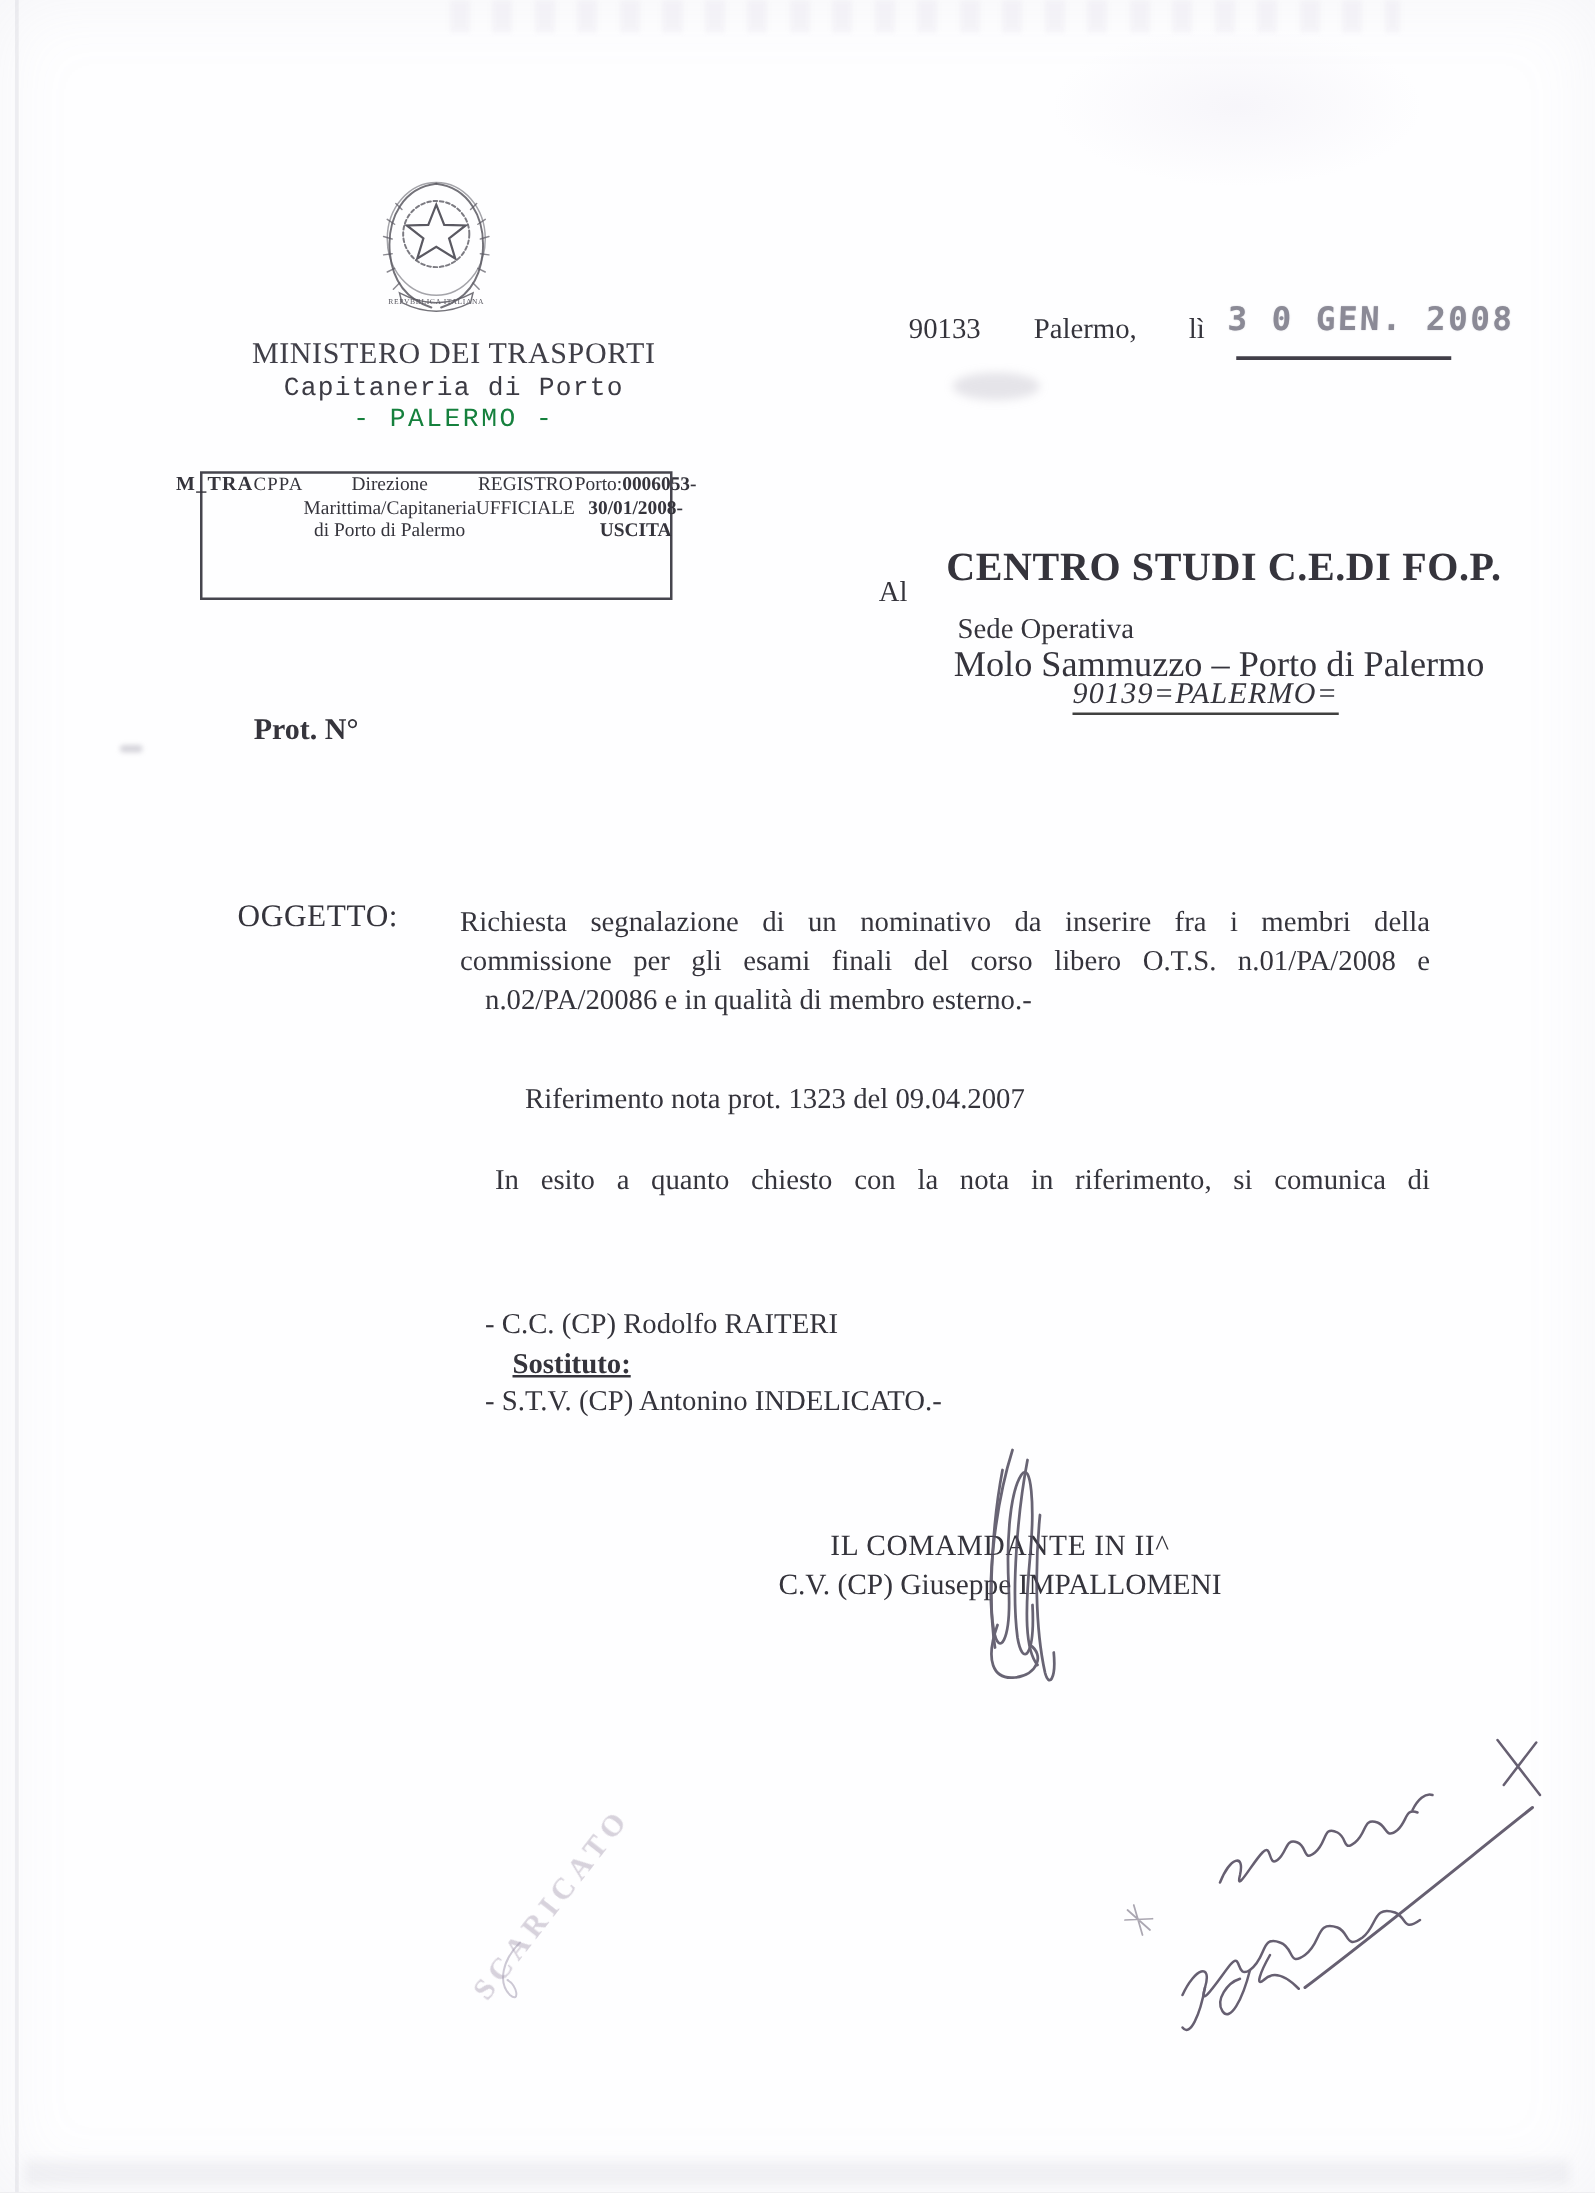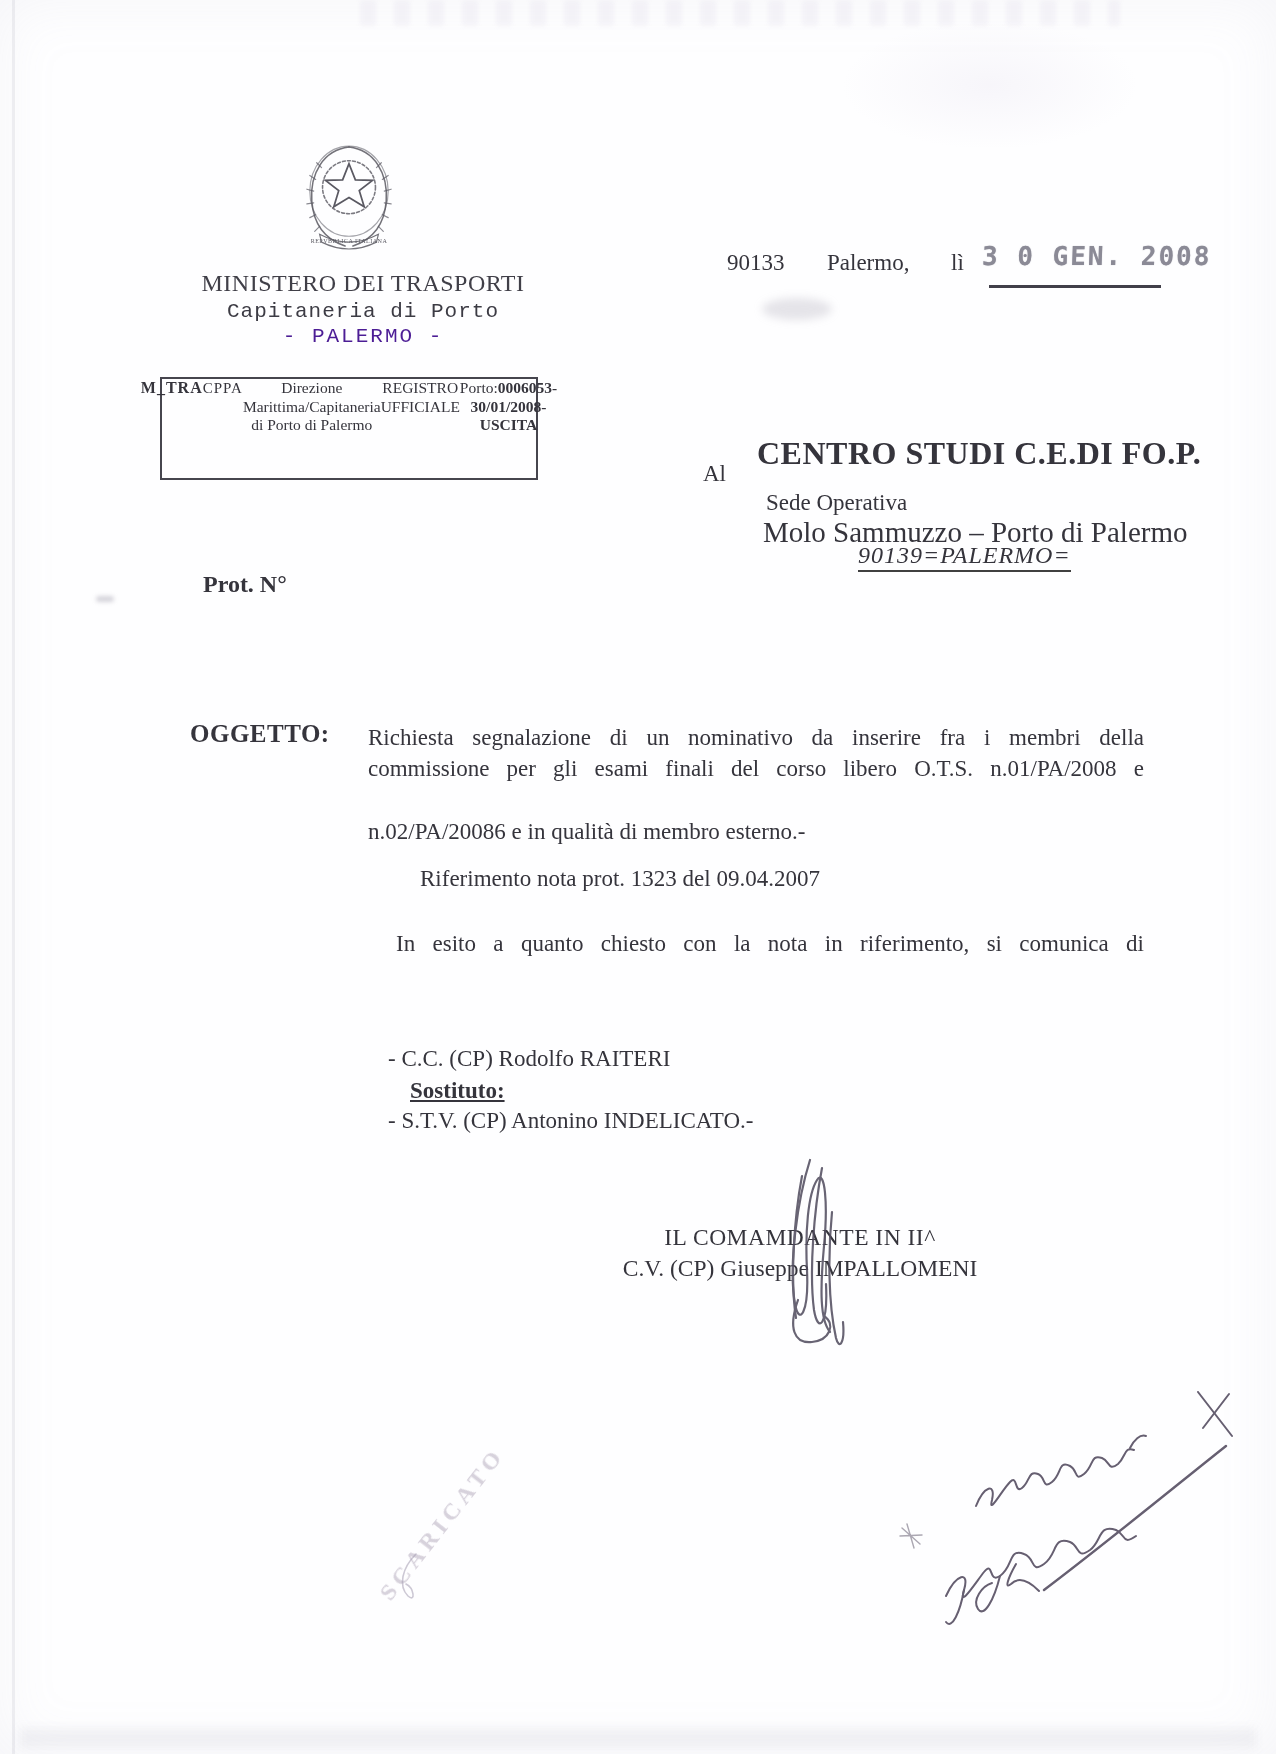--- a/index.html
+++ b/index.html
@@ -19,21 +19,21 @@
   .smudge-palermo{left:762px;top:298px;width:70px;height:22px;background:rgba(140,135,155,.22);filter:blur(4px);border-radius:50%;}
   .edge-left{left:12px;top:0;width:3px;height:1754px;background:rgba(120,115,135,.10);}
   .mark-left{left:96px;top:596px;width:18px;height:6px;background:rgba(120,115,135,.30);filter:blur(2px);border-radius:3px;}
   .smudge-bottom{left:20px;top:1728px;width:1236px;height:20px;background:rgba(150,145,165,.10);filter:blur(4px);}
 
   
   .emblem{left:300px;top:140px;width:98px;height:118px;}
   .hdr{left:168px;top:270px;width:390px;text-align:center;}
   .hdr-ministry{font-size:24px;letter-spacing:.5px;color:#403f48;white-space:nowrap;}
   .hdr-dept{font-family:"Liberation Mono", monospace;font-size:21px;letter-spacing:1px;color:#3c3b44;margin-top:3px;white-space:nowrap;}
-  .hdr-city{font-family:"Liberation Mono", monospace;font-size:21px;letter-spacing:2px;color:#4c1d95;margin-top:2px;white-space:nowrap;}
+  .hdr-city{font-family:"Liberation Mono", monospace;font-size:21px;letter-spacing:2px;color:#15803d;margin-top:2px;white-space:nowrap;}
 
   
   .dl{top:250px;font-size:23px;white-space:nowrap;}
   .dl-cap{left:727px;} .dl-city{left:827px;} .dl-li{left:951px;}
   .date-stamp{left:982px;top:241px;font-family:"DejaVu Sans Mono", monospace;font-weight:bold;
     font-size:26px;letter-spacing:2px;color:#8b8a96;white-space:nowrap;transform:skewX(-2deg);
     text-shadow:0 0 1px rgba(139,138,150,.6);}
   .date-underline{left:989px;top:285px;width:172px;height:3px;background:#413f49;}
 
   
@@ -49,24 +49,24 @@
   .rc-al{left:703px;top:461px;font-size:23px;}
   .rc-name{left:757px;top:435px;font-size:32px;font-weight:bold;letter-spacing:.5px;white-space:nowrap;}
   .rc-2{left:766px;top:490px;font-size:23px;white-space:nowrap;}
   .rc-3{left:763px;top:516px;font-size:29px;white-space:nowrap;}
   .rc-4{left:858px;top:542px;font-size:24px;font-style:italic;white-space:nowrap;
     border-bottom:2px solid #404040;padding-bottom:1px;letter-spacing:1px;}
 
   .prot-n{left:203px;top:571px;font-size:24px;font-weight:bold;}
 
   
-  .subj-label{left:190px;top:720px;font-size:25px;font-weight:bold;letter-spacing:.5px;}
+  .subj-label{left:190px;top:720px;font-size:25px;font-weight:normal;letter-spacing:.5px;}
   .par{width:776px;font-size:23px;line-height:31px;white-space:nowrap;}
   .just{text-align:justify;text-align-last:justify;}
-  .s1{left:368px;top:722px;} .s2{left:368px;top:753px;} .s3{left:368px;top:784px;margin-top:32px;}
+  .s1{left:368px;top:722px;} .s2{left:368px;top:753px;} .s3{left:388px;top:784px;}
 
   .ref{left:420px;top:866px;font-size:23px;white-space:nowrap;}
 
   .b-l1{left:368px;top:928px;text-indent:28px;}
   .b-l2{left:368px;top:959px;}
   .b-l3{left:368px;top:990px;}
 
   
   .nom1{left:388px;top:1046px;font-size:23px;white-space:nowrap;}
   .nom-sost{left:410px;top:1078px;font-size:23px;font-weight:bold;text-decoration:underline;white-space:nowrap;}

